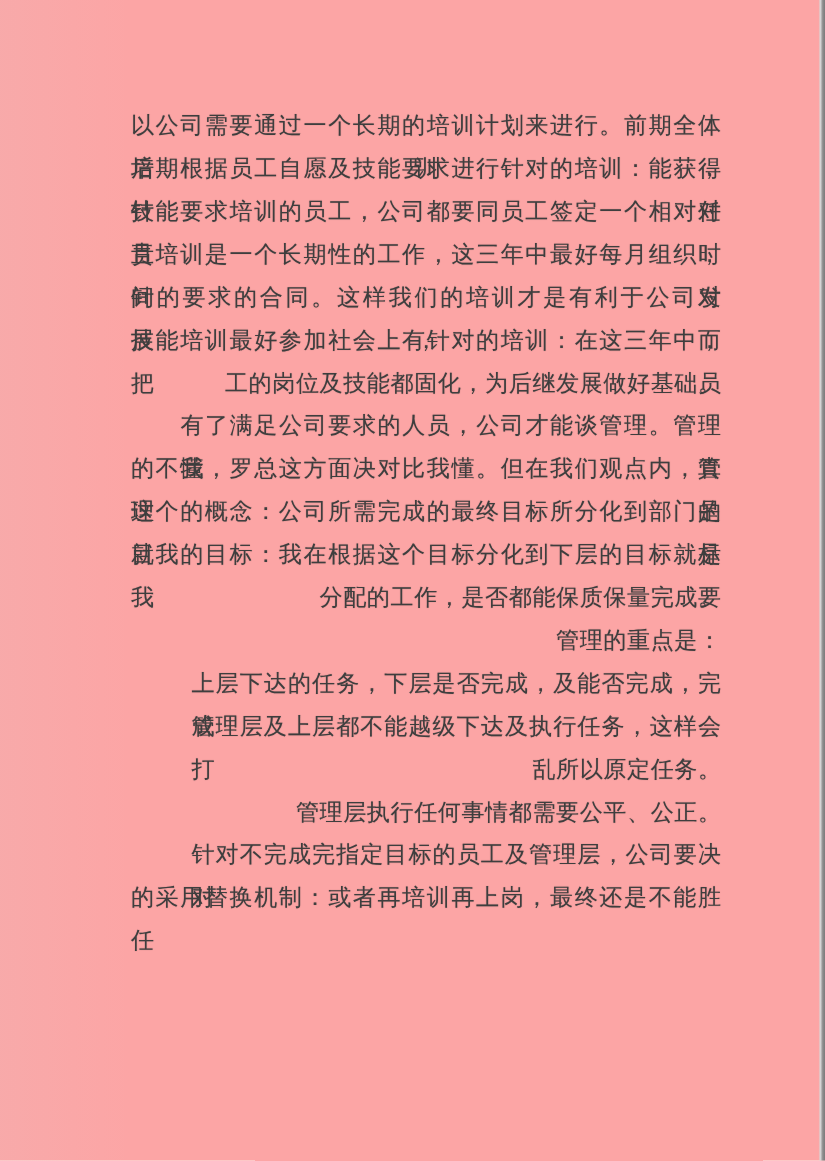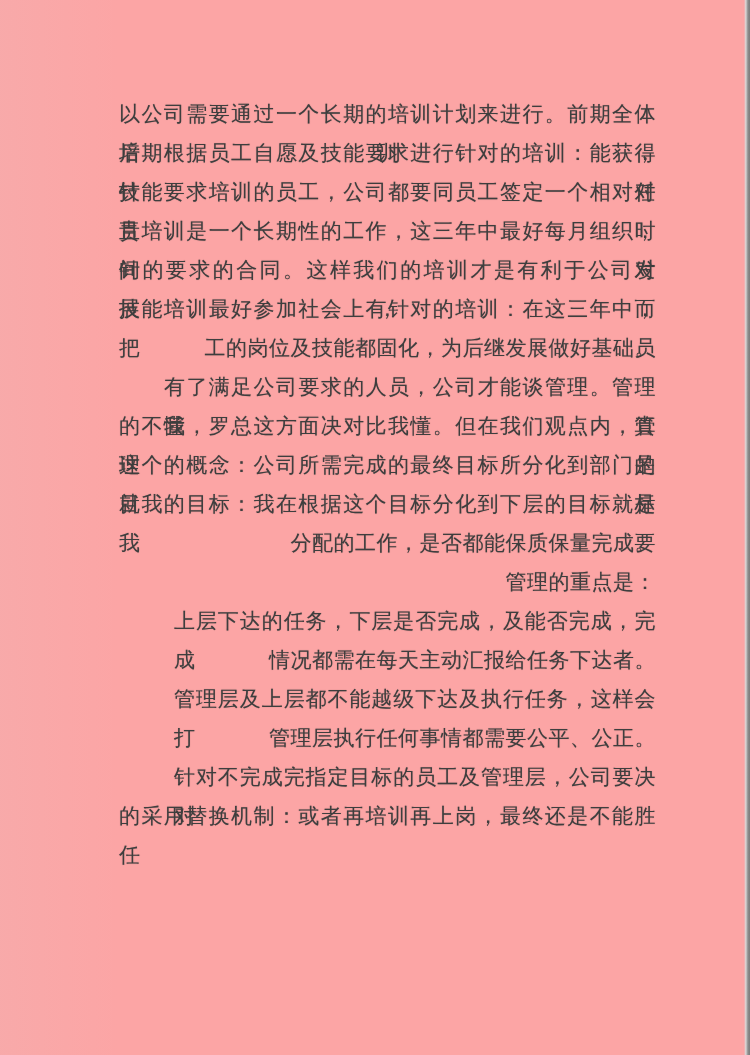--- a/index.html
+++ b/index.html
@@ -76,20 +76,20 @@
     <div class="ln jst">间的要求的合同。这样我们的培训才是有利于公司发展，而</div>
     <div class="ln jst">技能培训最好参加社会上有针对的培训：在这三年中，把员</div>
     <div class="ln">工的岗位及技能都固化，为后继发展做好基础。</div>
     <div class="ln jst ind45">有了满足公司要求的人员，公司才能谈管理。管理我真</div>
     <div class="ln jst">的不懂，罗总这方面决对比我懂。但在我们观点内，管理是</div>
     <div class="ln jst">这个的概念：公司所需完成的最终目标所分化到部门的目标</div>
     <div class="ln jst">就我的目标：我在根据这个目标分化到下层的目标就是我要</div>
     <div class="ln">分配的工作，是否都能保质保量完成。</div>
     <div class="ln ind14">管理的重点是：</div>
     <div class="ln jst ind55">上层下达的任务，下层是否完成，及能否完成，完成</div>
-    <div class="ln">情况都需在每天主动汇报给任务下达者。</div>
     <div class="ln jst ind55">管理层及上层都不能越级下达及执行任务，这样会打</div>
+    <div class="ln">乱所以原定任务。</div>
     <div class="ln ind55">管理层执行任何事情都需要公平、公正。</div>
     <div class="ln jst ind55">针对不完成完指定目标的员工及管理层，公司要决对</div>
     <div class="ln jst">的采用替换机制：或者再培训再上岗，最终还是不能胜任</div>
   </div>
   <div class="edge-right"></div>
 </div>
 
 </body></html>

